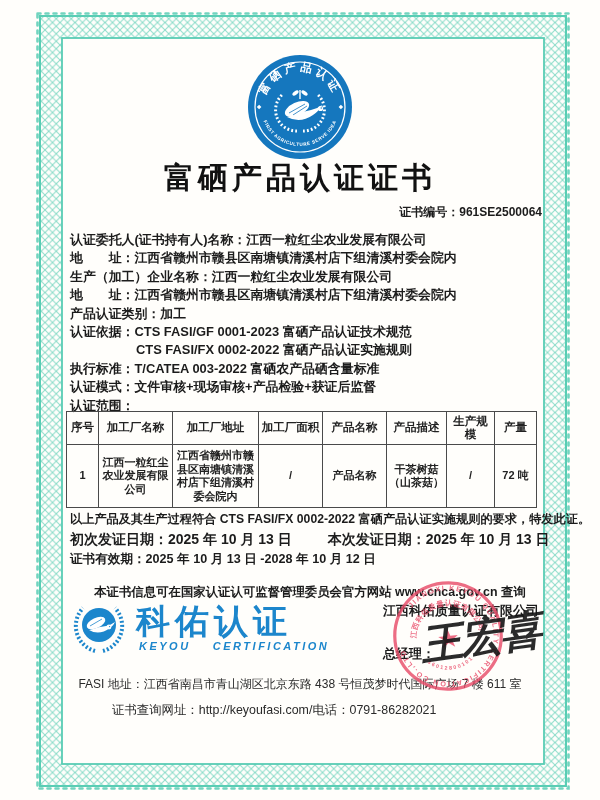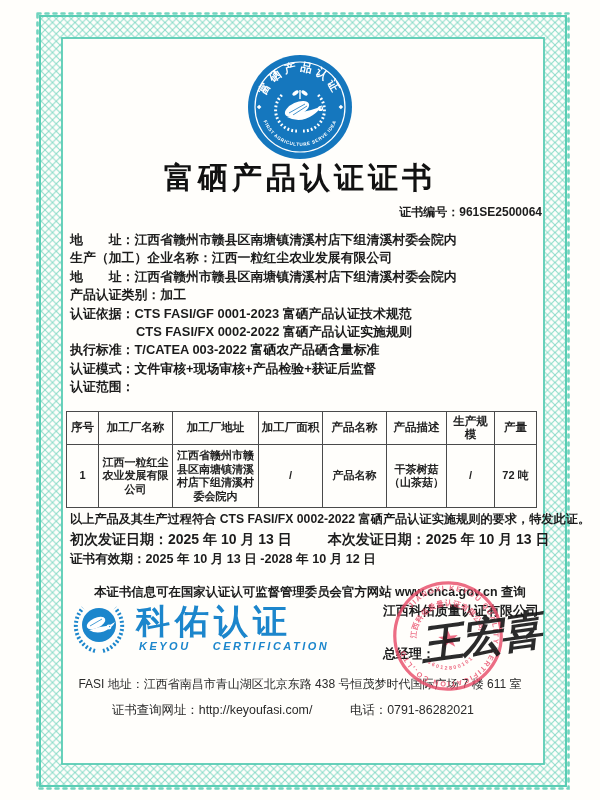--- a/index.html
+++ b/index.html
@@ -43,21 +43,21 @@
   .keyou-en{position:absolute;left:139px;top:640px;font-size:11px;font-weight:bold;font-style:italic;letter-spacing:2.5px;color:var(--keyou_blue);white-space:pre;}
   .issuer-company{position:absolute;left:383px;top:602px;font-size:13px;font-weight:bold;z-index:1;}
   .signer-label{position:absolute;left:383px;top:645px;font-size:13px;font-weight:bold;z-index:1;}
   .signature{
     position:absolute;left:420px;top:610px;font-size:42px;font-weight:bold;font-style:italic;
     font-family:"DejaVu Serif","Liberation Serif",serif;transform:rotate(-8deg);
     color:#151515;opacity:.9;z-index:3;letter-spacing:-2px;white-space:nowrap;
   }
   .stamp{position:absolute;left:391px;top:579px;opacity:.82;z-index:2;transform:rotate(-6deg);}
   .footer-address{position:absolute;left:0;top:676px;width:100%;margin:0;text-align:center;font-size:12px;color:#2a2a2a;}
-  .footer-row{position:absolute;left:112px;top:702px;width:362px;display:flex;justify-content:space-between;font-size:12.4px;color:#2a2a2a;}
+  .footer-row{position:absolute;left:112px;top:702px;width:362px;display:flex;justify-content:flex-start;font-size:12.4px;color:#2a2a2a;}
 </style>
 </head>
 <body>
 
 <div class="page">
 
   <svg class="border-frame" width="600" height="800" viewBox="0 0 600 800">
     <defs>
       <pattern id="lat" width="7.5" height="7.5" patternUnits="userSpaceOnUse">
         <path d="M0,7.5 L7.5,0 M0,0 L7.5,7.5" stroke="var(--border_teal)" stroke-width="1" opacity="0.7" fill="none"></path>
@@ -96,20 +96,21 @@
     <circle cx="74.2" cy="54" r="0.7" fill="var(--logo_blue)"></circle>
   </svg>
 
   <h1 class="title">富硒产品认证证书</h1>
 
   <div class="cert-no">
     <span>证书编号：</span><span>961SE2500064</span>
   </div>
 
   <div class="fields" id="fields">
+      <div class="field-line"><span>认证委托人(证书持有人)名称：</span><span>江西一粒红尘农业发展有限公司</span></div>
       <div class="field-line"><span>地　　址：</span><span>江西省赣州市赣县区南塘镇清溪村店下组清溪村委会院内</span></div>
       <div class="field-line"><span>生产（加工）企业名称：</span><span>江西一粒红尘农业发展有限公司</span></div>
       <div class="field-line"><span>地　　址：</span><span>江西省赣州市赣县区南塘镇清溪村店下组清溪村委会院内</span></div>
       <div class="field-line"><span>产品认证类别：</span><span>加工</span></div>
       <div class="field-line"><span>认证依据：</span><span>CTS FASI/GF 0001-2023 富硒产品认证技术规范</span></div>
       <div class="field-line"><span class="f-indent"></span><span>CTS FASI/FX 0002-2022 富硒产品认证实施规则</span></div>
       <div class="field-line"><span>执行标准：</span><span>T/CATEA 003-2022 富硒农产品硒含量标准</span></div>
       <div class="field-line"><span>认证模式：</span><span>文件审核+现场审核+产品检验+获证后监督</span></div>
       <div class="field-line"><span>认证范围：</span><span></span></div>
     </div>

